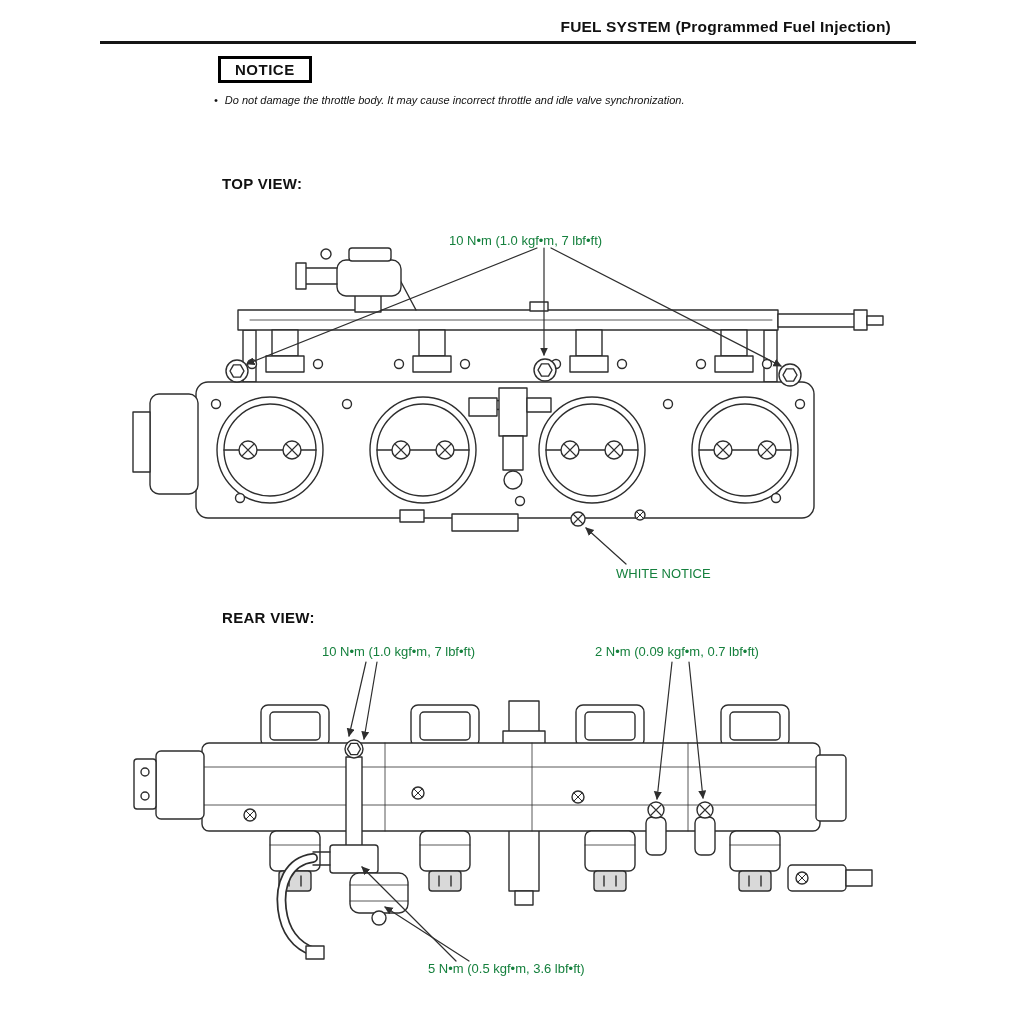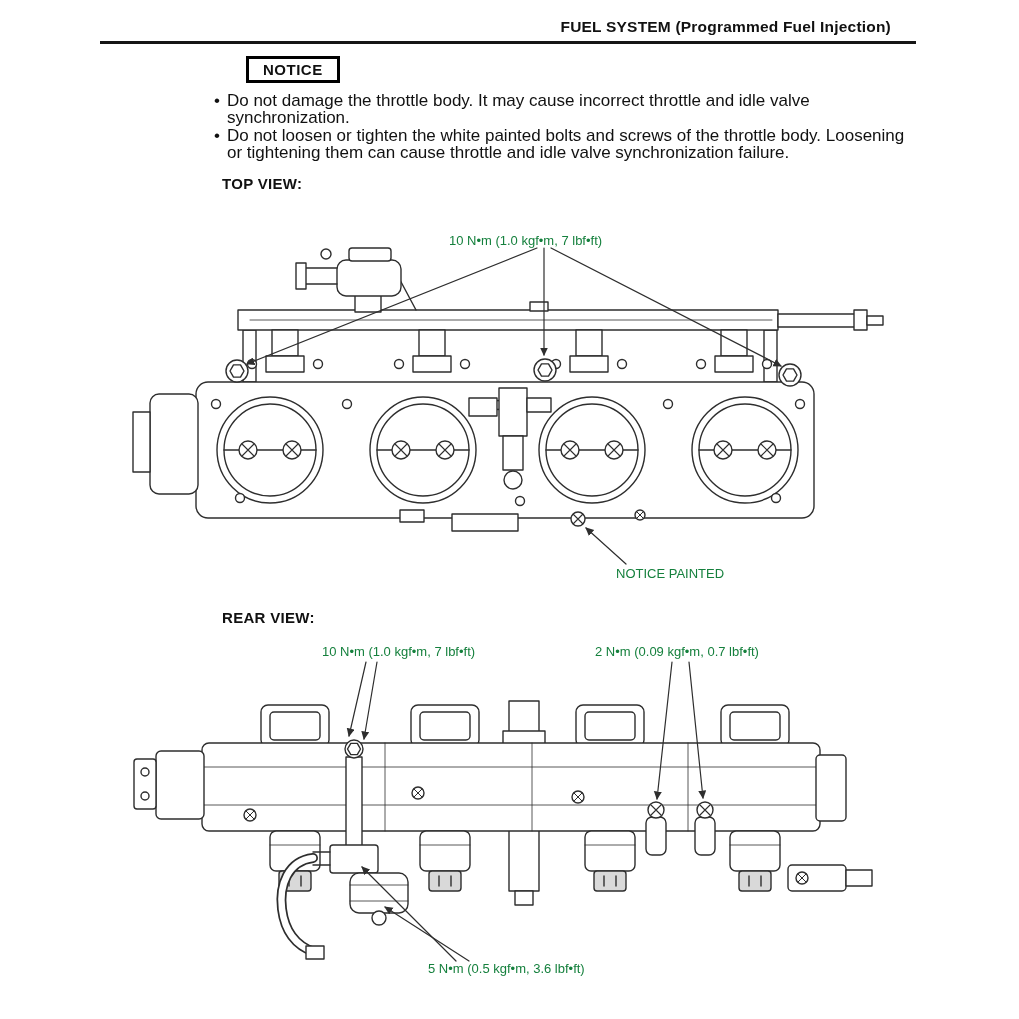--- a/index.html
+++ b/index.html
@@ -15,53 +15,49 @@
   .page-title { font-weight:bold; font-size:15.5px; letter-spacing:.2px; white-space:nowrap; }
   .rule { background:#161616; }
   .notice-box {
     display:inline-block;
     border:3px solid #000;
     padding:2px 14px;
     font-weight:bold;
     font-size:15px;
     letter-spacing:.5px;
   }
-  .notice-list { font-size:17px; line-height:17.4px; width:696px; }
+  .notice-list { font-style:italic; font-size:11px; line-height:17.4px; width:696px; }
   .notice-item { display:flex; gap:7px; }
   .bullet { flex:0 0 auto; }
   .bullet::before { content:"\2022"; }
   .notice-text { flex:1 1 auto; }
   .section-heading { font-weight:bold; font-size:15px; letter-spacing:.3px; white-space:nowrap; }
   .anno { font-size:13px; white-space:nowrap; color:#15803d; }
   svg { display:block; }
 </style>
 </head>
 <body>
 
 <div class="abs page-title" style="top:18px; right:128px;">FUEL SYSTEM (Programmed Fuel Injection)</div>
 <div class="abs rule" style="top:41px; left:100px; width:816px; height:2.5px;"></div>
 
-<div class="abs notice-box" style="top:56px; left:218px;margin-left:28px;">NOTICE</div>
+<div class="abs notice-box" style="top:56px; left:218px;">NOTICE</div>
 
 <div class="abs notice-list" style="top:92px; left:214px;">
   <div class="notice-item">
     <span class="bullet"></span>
     <span class="notice-text">Do not damage the throttle body.  It may cause incorrect throttle and idle valve synchronization.</span>
   </div>
-  <div class="notice-item">
-    <span class="bullet"></span>
-    <span class="notice-text">Do not loosen or tighten the white painted bolts and screws of the throttle body.  Loosening or tightening them can cause throttle and idle valve synchronization failure.</span>
-  </div>
 </div>
 
 <div class="abs section-heading" style="top:175px; left:222px;">TOP VIEW:</div>
 
 <div class="abs anno" style="top:233px; left:449px;">10 N•m (1.0 kgf•m, 7 lbf•ft)</div>
 
-<div class="abs anno" style="top:566px; left:616px;">NOTICE PAINTED</div>
+<div class="abs anno" style="top:566px; left:616px;">WHITE NOTICE</div>
 
 <svg class="abs" style="left:100px; top:198px;" width="820" height="400" viewBox="0 0 820 400">
   <defs>
     <marker id="ahT" markerWidth="9" markerHeight="9" refX="7.5" refY="4" orient="auto" markerUnits="userSpaceOnUse">
       <path d="M0,0 L8.5,4 L0,8 Z" fill="#2e2e2e"></path>
     </marker>
   </defs>
   <g fill="none" stroke="#2e2e2e" stroke-width="1.4" stroke-linecap="round" stroke-linejoin="round">
 
     <rect x="143" y="132" width="13" height="52" fill="#fff"></rect>

